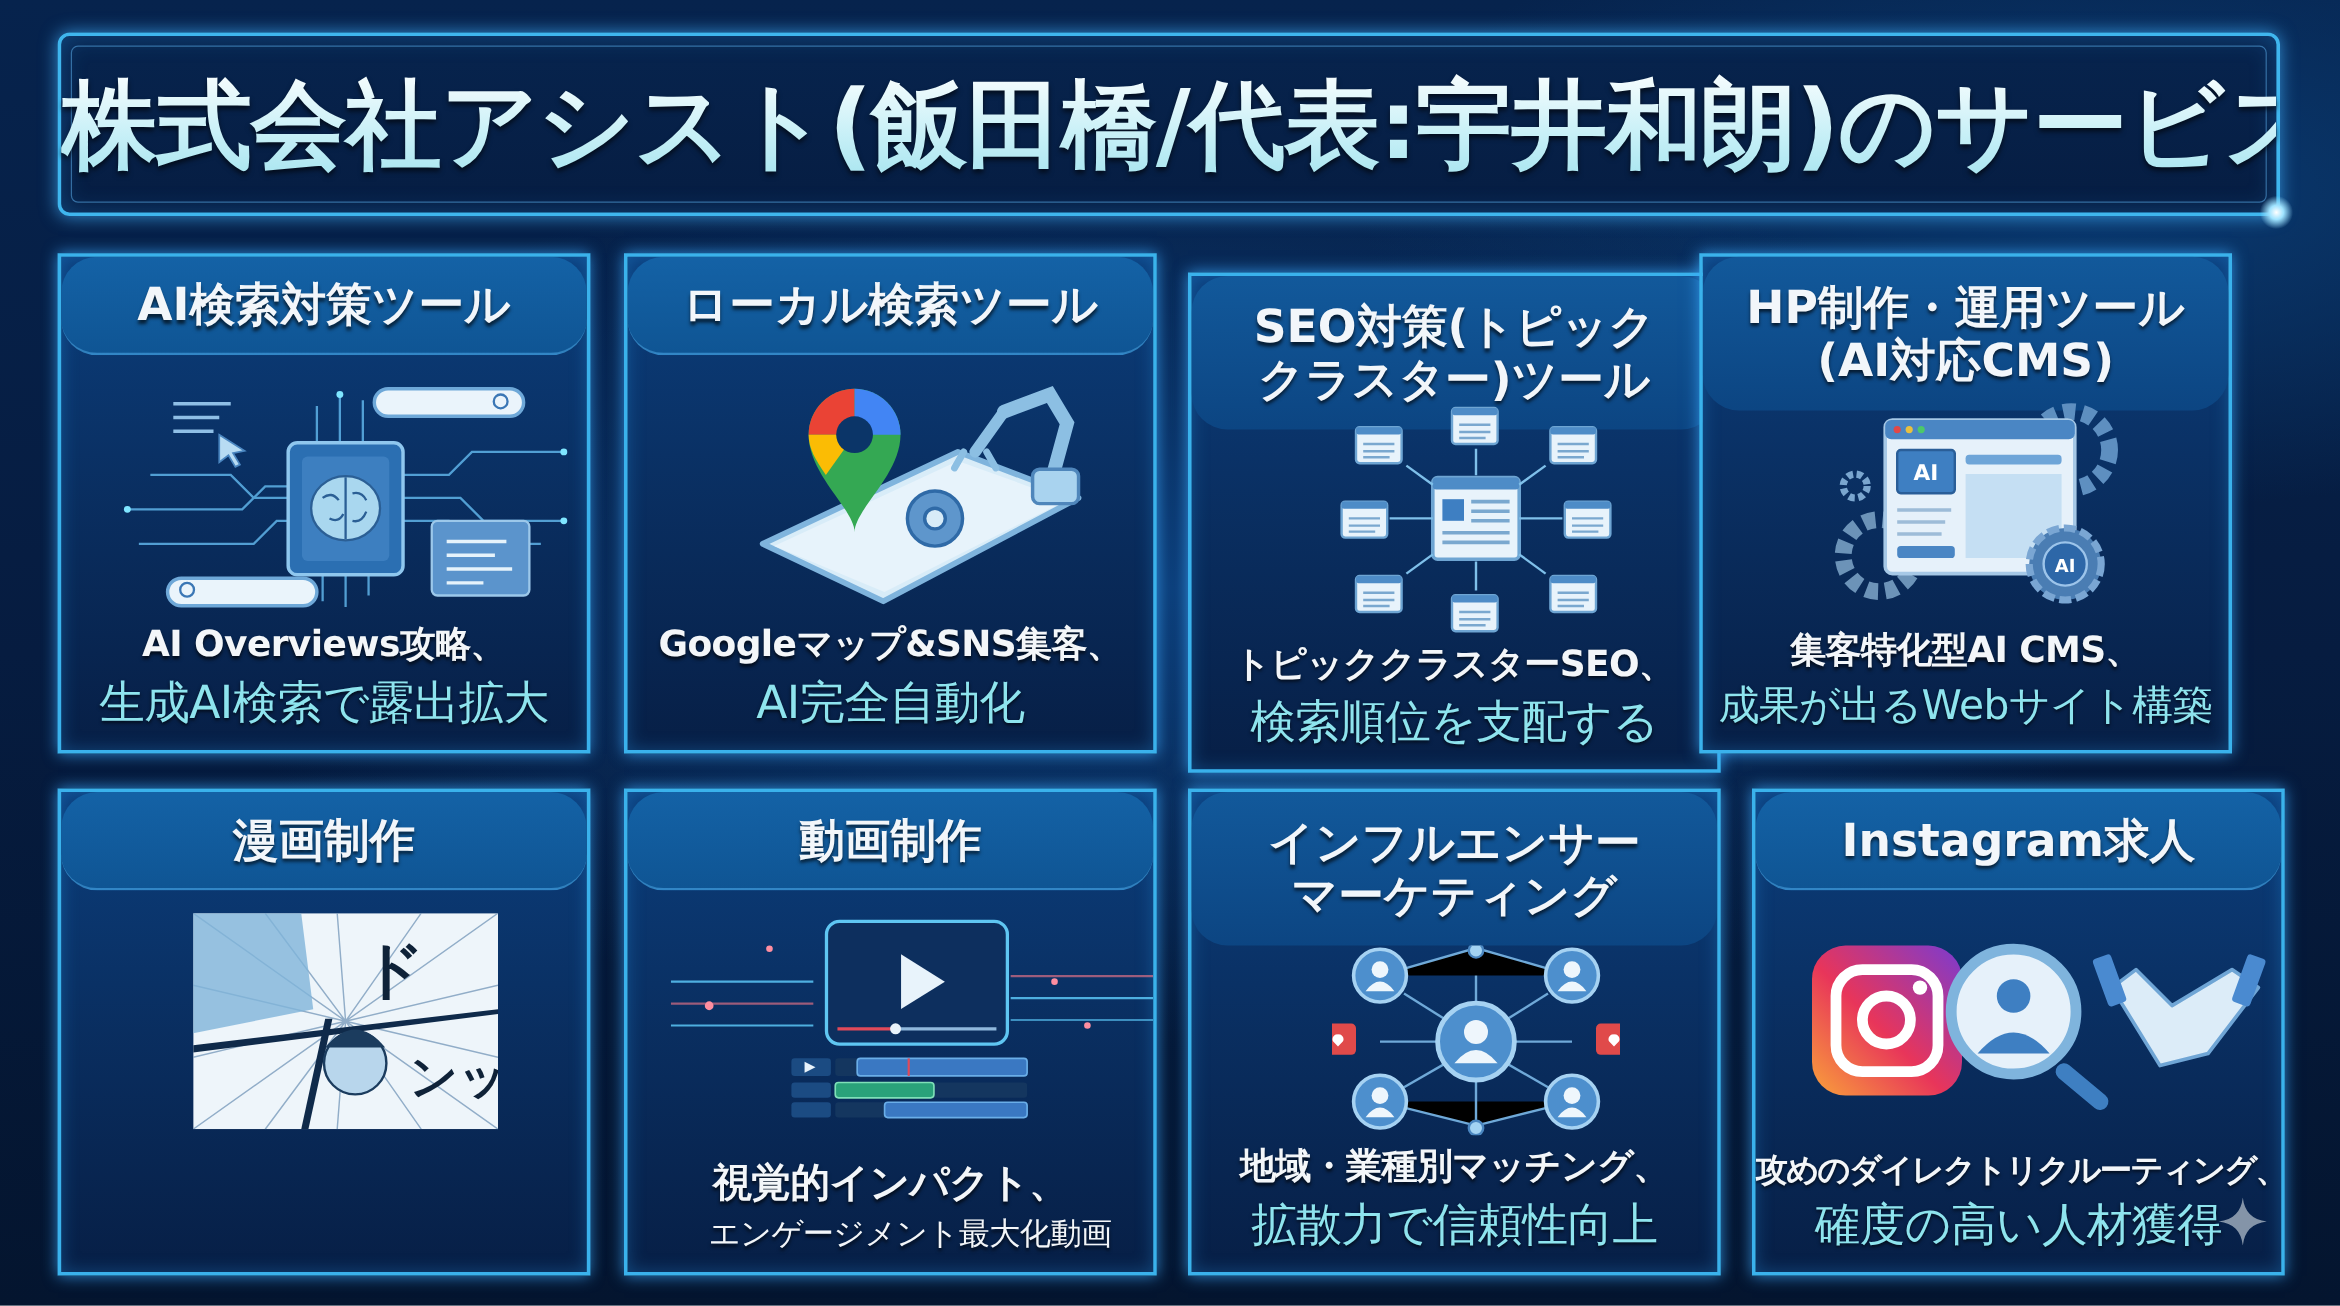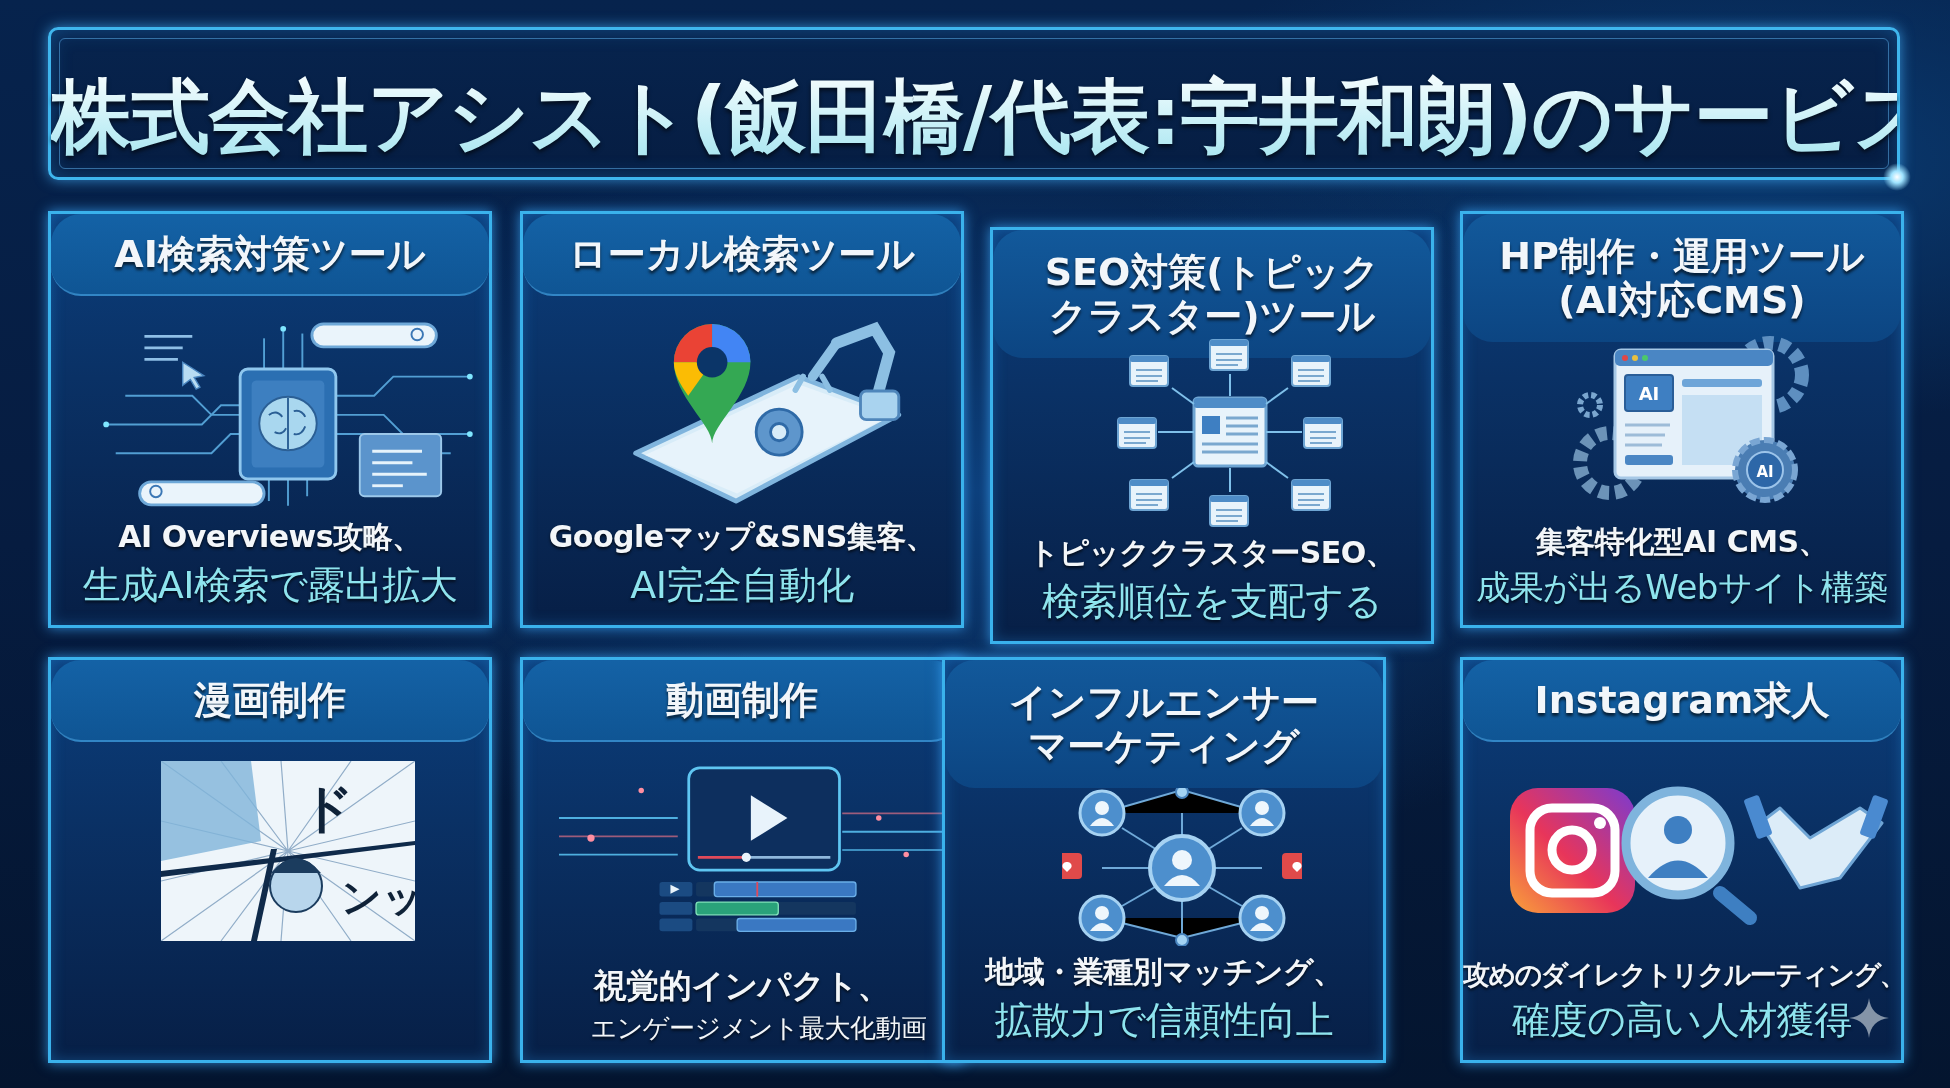--- a/index.html
+++ b/index.html
@@ -32,21 +32,20 @@
   }
   .title-text {
     position: absolute; left: 0; right: 0; top: 22px; text-align: center;
     font-size: 80px; font-weight: bold; letter-spacing: -1px;
     color: #d9f6fb;
     background: linear-gradient(180deg, #ffffff 0%, #c8f0f7 55%, #9fe2ee 100%);
     -webkit-background-clip: text; background-clip: text;
     -webkit-text-fill-color: transparent;
     filter: drop-shadow(0 3px 2px rgba(0,0,0,0.6));
     white-space: nowrap;
-    margin-top: 12px;
   }
 
   
   .grid { position: absolute; left: 48px; top: 211px; width: 1852px; }
   .card {
     position: absolute; width: 444px;
     border: 3px solid #3ab2ec;
     box-shadow: 0 0 12px rgba(60,170,255,0.75), inset 0 0 14px rgba(40,150,230,0.35);
     background: linear-gradient(180deg, #0b3e7c 0%, #0a3165 40%, #071f46 100%);
     overflow: hidden;
@@ -219,21 +218,21 @@
             <path d="M120 130 V154"></path>
         </g>
       </svg>
     </div>
     <div class="sub">
       <span class="sub1">トピッククラスターSEO、</span>
       <span class="sub2">検索順位を支配する</span>
     </div>
   </div>
 
-  <div class="card" style="left:1412px; top:0; height:417px;">
+  <div class="card" style="left:1368px; top:0; height:417px;">
     <div class="head tall">
       <div class="head-text">HP制作・運用ツール
 (AI対応CMS)</div>
     </div>
     <div class="art" style="top:118px; height:190px;">
       <svg width="260" height="185" viewBox="0 0 260 185">
         <circle cx="200" cy="40" r="32" fill="none" stroke="#5e8fc0" stroke-width="14" stroke-dasharray="10 6"></circle>
         <circle cx="40" cy="128" r="30" fill="none" stroke="#6c93b8" stroke-width="14" stroke-dasharray="10 6"></circle>
         <circle cx="20" cy="70" r="10" fill="none" stroke="#7aa6cf" stroke-width="6" stroke-dasharray="5 3"></circle>
         <rect x="45" y="15" width="158" height="128" rx="6" fill="#e6f1fa" stroke="#a6c8e6" stroke-width="3"></rect>
@@ -316,21 +315,21 @@
         <rect x="150" y="170" width="175" height="14" rx="3" fill="#14365f"></rect>
         <rect x="195" y="170" width="130" height="14" rx="3" fill="#3a78c2" stroke="#6aaee8" stroke-width="1.5"></rect>
       </svg>
     </div>
     <div class="sub">
       <span class="sub1" style="font-size:33px">視覚的インパクト、</span>
       <span class="sub2 white">エンゲージメント最大化動画</span>
     </div>
   </div>
 
-  <div class="card" style="left:894px; top:446px; height:406px;padding-left:44px;">
+  <div class="card" style="left:942px; top:446px; height:406px;padding-left:44px;">
     <div class="head tall">
       <div class="head-text">インフルエンサー
 マーケティング</div>
     </div>
     <div class="art" style="top:128px; height:158px;">
       <svg width="240" height="158" viewBox="0 0 240 158">
         <g stroke="#6fa9d8" stroke-width="2">
           <path d="M120 2 V60"></path>
             <path d="M40 25 L120 2 L200 25"></path>
             <path d="M40 130 L120 150 L200 130"></path>

